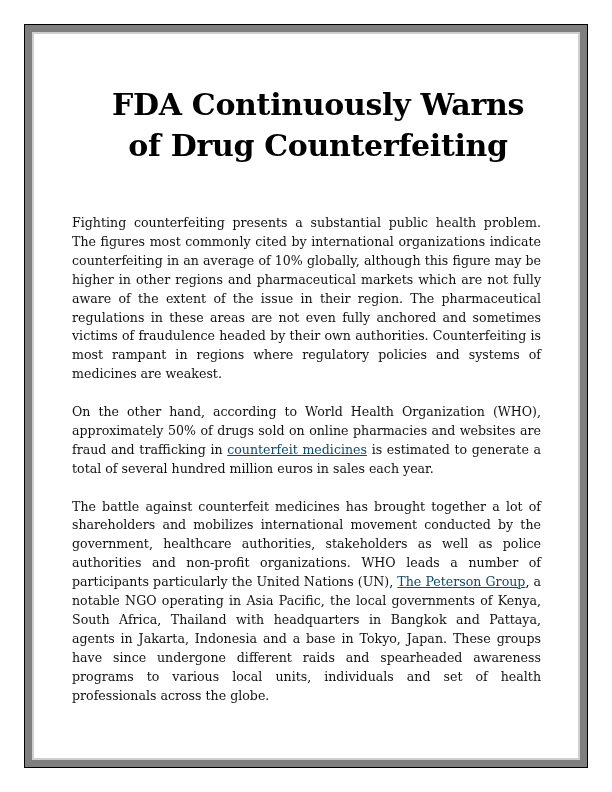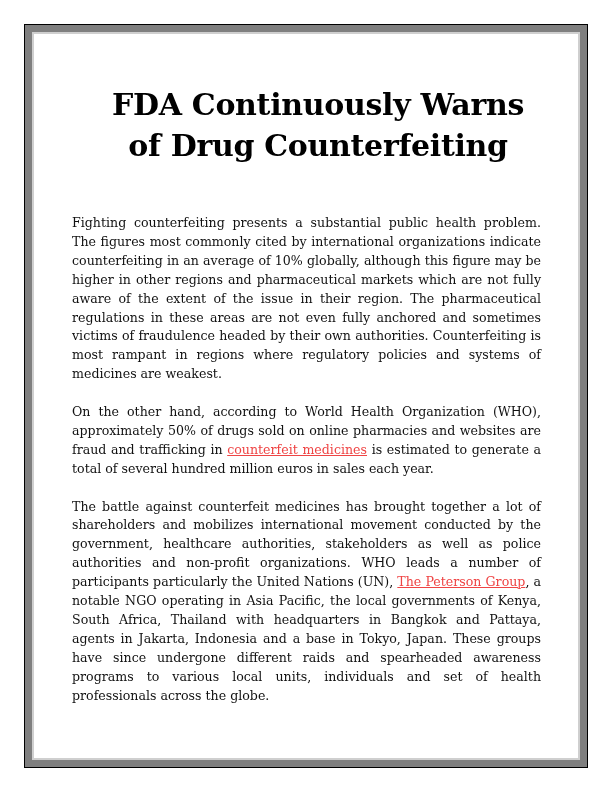--- a/index.html
+++ b/index.html
@@ -17,21 +17,21 @@
     font-family: "DejaVu Serif", serif; font-weight: bold; font-size: 30px;
     line-height: 41px; color: #000; margin: 12px; letter-spacing: -0.3px;
   }
   .title span { display: block; }
   .body-text {
     position: absolute; left: 72px; top: 178px; width: 469px;
     font-family: "DejaVu Serif", serif; font-size: 12.6px; line-height: 18.9px;
     color: #111; text-align: justify; margin-top: 36px;
   }
   .body-text p { margin: 0 0 18.9px 0; }
-  a.link { color: #ef4444; text-decoration: underline; }
+  a.link { color: #0c4a6e; text-decoration: underline; }
 </style>
 </head>
 <body>
 
 <div class="frame-outer">
   <div class="frame-inner"></div>
 </div>
 
 <h1 class="title">
   <span>FDA Continuously Warns</span>

